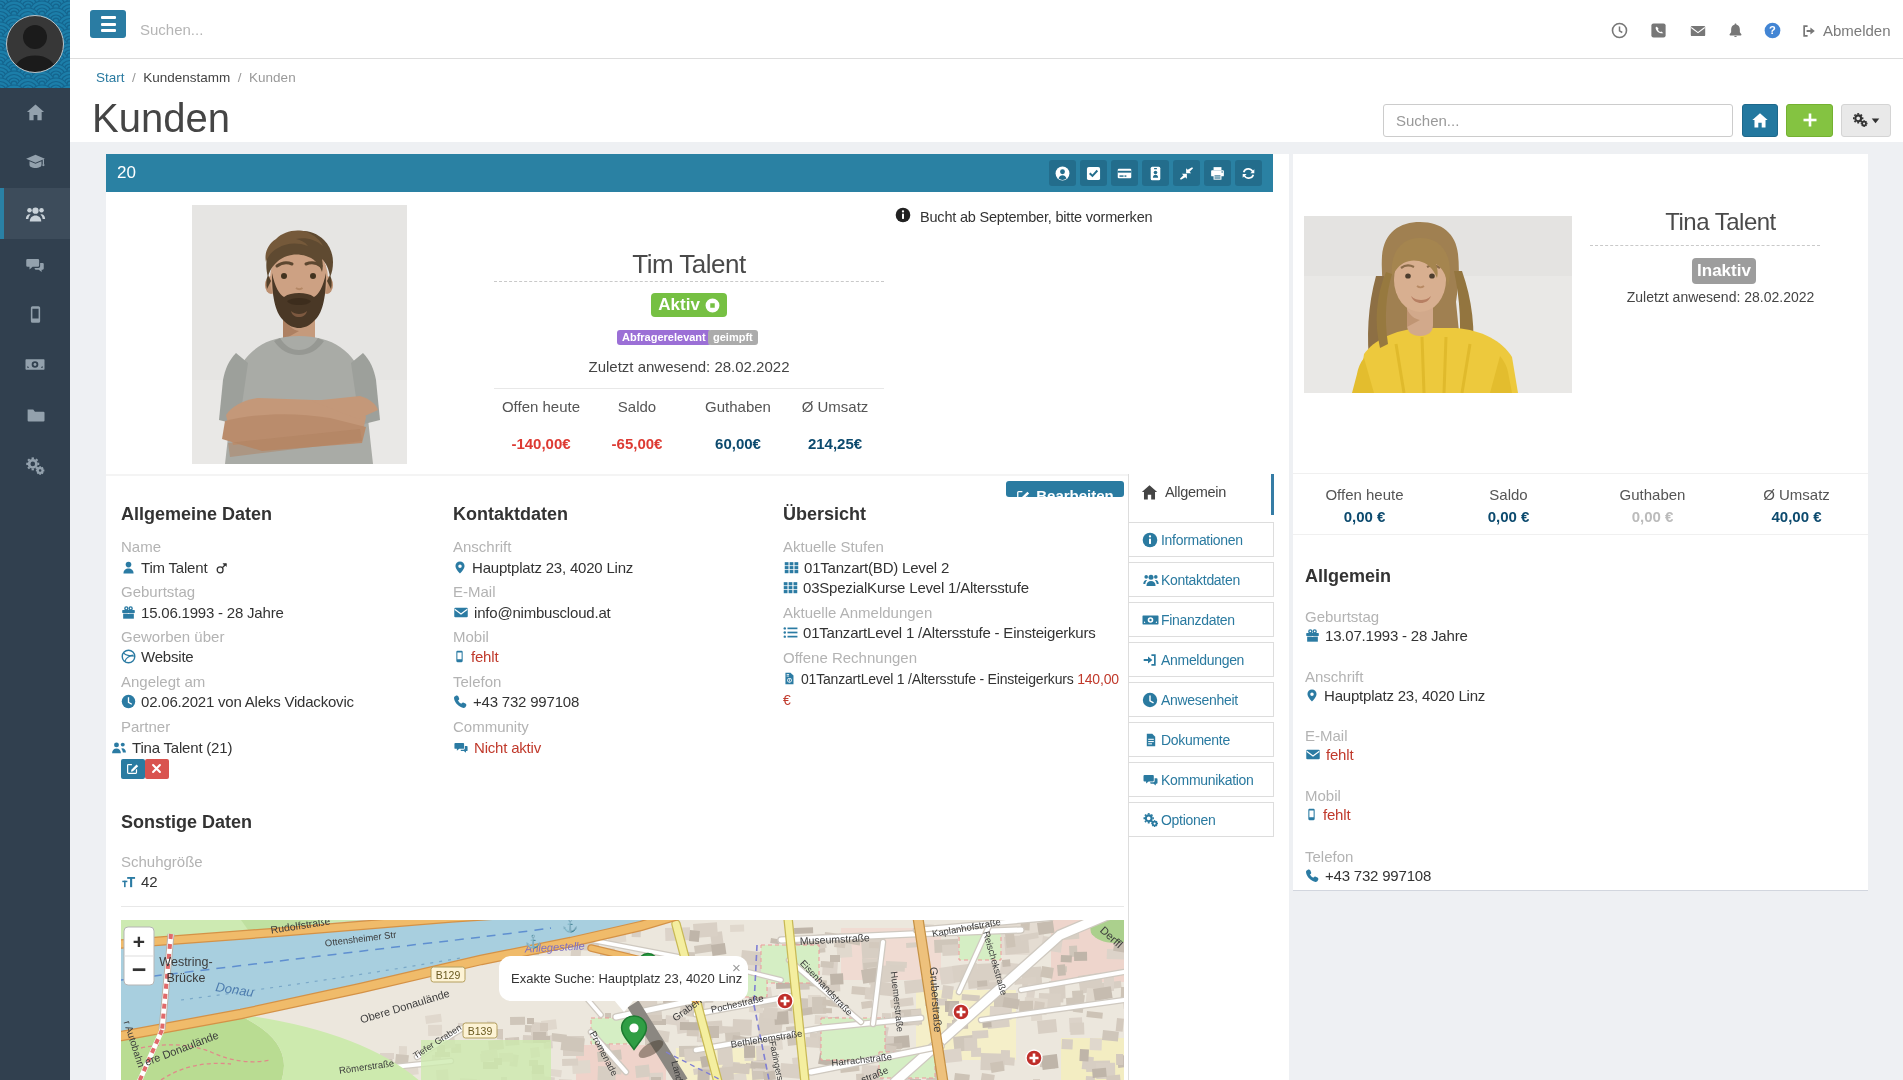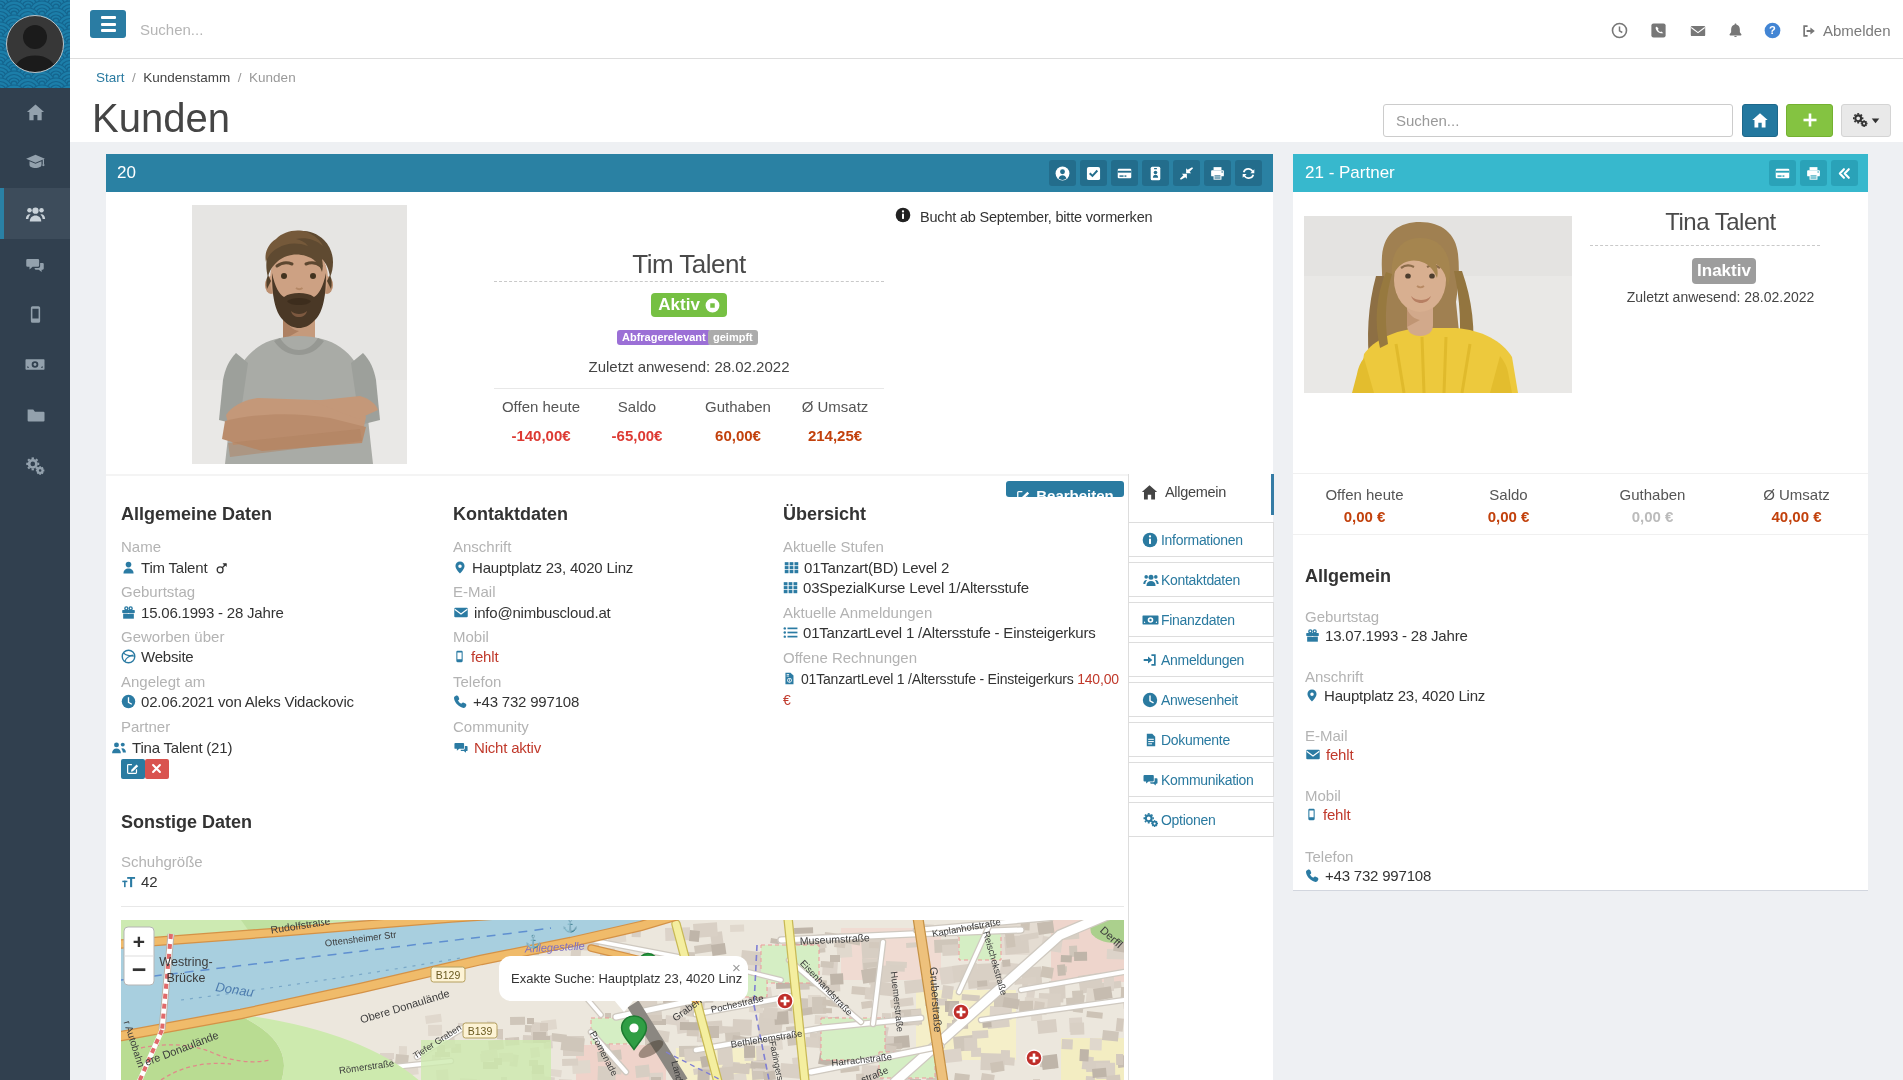--- a/index.html
+++ b/index.html
@@ -20,40 +20,40 @@
 #breadcrumb a{color:#2a7aa0;text-decoration:none;}
 #breadcrumb .cur{color:#999;}
 #breadcrumb .mid{color:#444;}
 #pagetitle{left:92px;top:96px;font-size:40px;font-weight:300;color:#454545;letter-spacing:0px;}
 #searchbox{left:1383px;top:104px;width:350px;height:33px;border:1px solid #ccc;border-radius:3px;background:#fff;box-sizing:border-box;}
 #searchbox span{position:absolute;left:12px;top:7px;font-size:15px;color:#999;}
 #homebtn{left:1742px;top:104px;width:36px;height:33px;background:#23789f;border:1px solid #1d688b;border-radius:3px;box-sizing:border-box;}
 #plusbtn{left:1786px;top:104px;width:47px;height:33px;background:#84c341;border:1px solid #74b131;border-radius:3px;box-sizing:border-box;color:#fff;font-size:20px;font-weight:bold;text-align:center;line-height:30px;}
 #gearbtn{left:1841px;top:104px;width:50px;height:33px;background:#e9e9e9;border:1px solid #d4d4d4;border-radius:3px;box-sizing:border-box;}
 
-#card20{left:106px;top:154px;width:1167px;height:926px;background:#fff;}
+#card20{left:106px;top:154px;width:1167px;height:926px;background:#fff;padding-left:16px;}
 #c20head{left:0;top:0;width:1167px;height:38px;background:#2a81a3;}
 #c20head .t{position:absolute;left:11px;top:9px;color:#fff;font-size:17px;}
 .hbtn{position:absolute;top:6px;width:27px;height:26px;background:#236d8c;border-radius:3px;}
 .hbtn svg{position:absolute;left:6px;top:5.5px;}
 
 #photo1{left:86px;top:51px;width:215px;height:259px;}
 
 #p1name{left:388px;top:95px;width:390px;text-align:center;font-size:26px;letter-spacing:-0.5px;color:#4a4a4a;}
 #p1dash{left:388px;top:127px;width:390px;border-top:1px dashed #c9c9c9;}
 .badge-aktiv{left:545px;top:139px;width:76px;height:24px;background:#76c043;border-radius:4px;color:#fff;font-weight:bold;font-size:17px;text-align:center;line-height:24px;}
 .badge-purple{left:511px;top:176px;height:15px;background:#9b6fd6;border-radius:3px;color:#fff;font-weight:bold;font-size:11px;line-height:15px;padding:0 5px;}
 .badge-gray2{left:602px;top:176px;height:15px;background:#ababab;border-radius:3px;color:#fff;font-weight:bold;font-size:11px;line-height:15px;padding:0 5px;}
 #p1last{left:388px;top:204px;width:390px;text-align:center;font-size:15px;color:#444;}
 #p1statline{left:388px;top:234px;width:390px;border-top:1px solid #e8e8e8;}
 .stat{position:absolute;width:98px;text-align:center;}
 .stat .l{font-size:15px;color:#555;}
-.stat .v{font-size:15px;font-weight:bold;margin-top:12px;}
+.stat .v{font-size:15px;font-weight:bold;margin-top:20px;}
 .red{color:#dd3a33;}
-.green{color:#c2410c;text-align:center;}
+.green{color:#0c4a6e;text-align:center;}
 .grayv{color:#bbb;}
 #note1{left:814px;top:55px;font-size:14.5px;letter-spacing:-0.2px;color:#333;}
 #secline{left:0;top:320px;width:1167px;height:2px;background:#f4f4f4;}
 
 .h18{font-size:18px;font-weight:bold;color:#333;}
 .lbl{font-size:15px;color:#b3b3b3;}
 .vred{color:#c0392b;}
 #editbtn{left:900px;top:327px;width:118px;height:16px;background:#2a7ba1;border-radius:3px;color:#fff;font-size:15px;font-weight:bold;text-align:center;line-height:30px;}
 
 #tabcol{left:1022px;top:320px;width:145px;height:606px;border-left:1px solid #ddd;box-sizing:border-box;background:#fff;}
@@ -1660,38 +1660,20 @@
     <div class="tab" style="top:328px">
         <span class="ic"><svg width="17" height="16">
             <use href="#i-cogs"></use>
           </svg></span>
         <span class="tx">Optionen</span>
       </div>
   </div>
 </div>
 
 <div class="abs" id="card21">
-  <div class="abs" id="c21head">
-      <span class="t">21 - Partner</span>
-    <div class="hbtn2" style="left:476px">
-        <svg width="15" height="15">
-          <use href="#i-card" style="color:#fff"></use>
-        </svg>
-      </div>
-    <div class="hbtn2" style="left:507px">
-        <svg width="15" height="15">
-          <use href="#i-print" style="color:#fff"></use>
-        </svg>
-      </div>
-    <div class="hbtn2" style="left:538px">
-        <svg width="15" height="15">
-          <use href="#i-anglesl" style="color:#fff"></use>
-        </svg>
-      </div>
-  </div>
   <div class="abs" id="photo2"><svg width="268" height="177" viewBox="0 0 268 177">
     <rect width="268" height="177" fill="#e9e8e6"></rect>
     <rect width="268" height="60" fill="#e4e3e1"></rect>
 
     <path d="M78 40 c2-24 18-34 38-34 c22 0 36 12 38 32 c2 18 0 34-2 48 l6 60 c-2 14-10 22-42 22 c-30 0-40-8-42-24 l8-56 c-3-16-5-32-4-48z" fill="#a08051"></path>
     <path d="M80 60 c-4 30-6 60-2 90 c4 14 16 20 30 21 l-20 4 c-12-2-20-10-22-22 c-4-32-2-64 6-93z" fill="#8d6f44"></path>
     <path d="M150 55 c6 28 8 58 4 88 c-3 14-14 21-28 22 l22 4 c12-3 19-11 20-23 c4-32 0-63-10-91z" fill="#93753f"></path>
 
     <path d="M116 112 c-26 2-46 12-56 26 l-6 39 h160 l-6-36 c-10-16-30-27-56-29z" fill="#edc93d"></path>
     <path d="M60 142 c-4 5-6 10-7 16 l-5 19 h22z" fill="#e3bd2e"></path>

